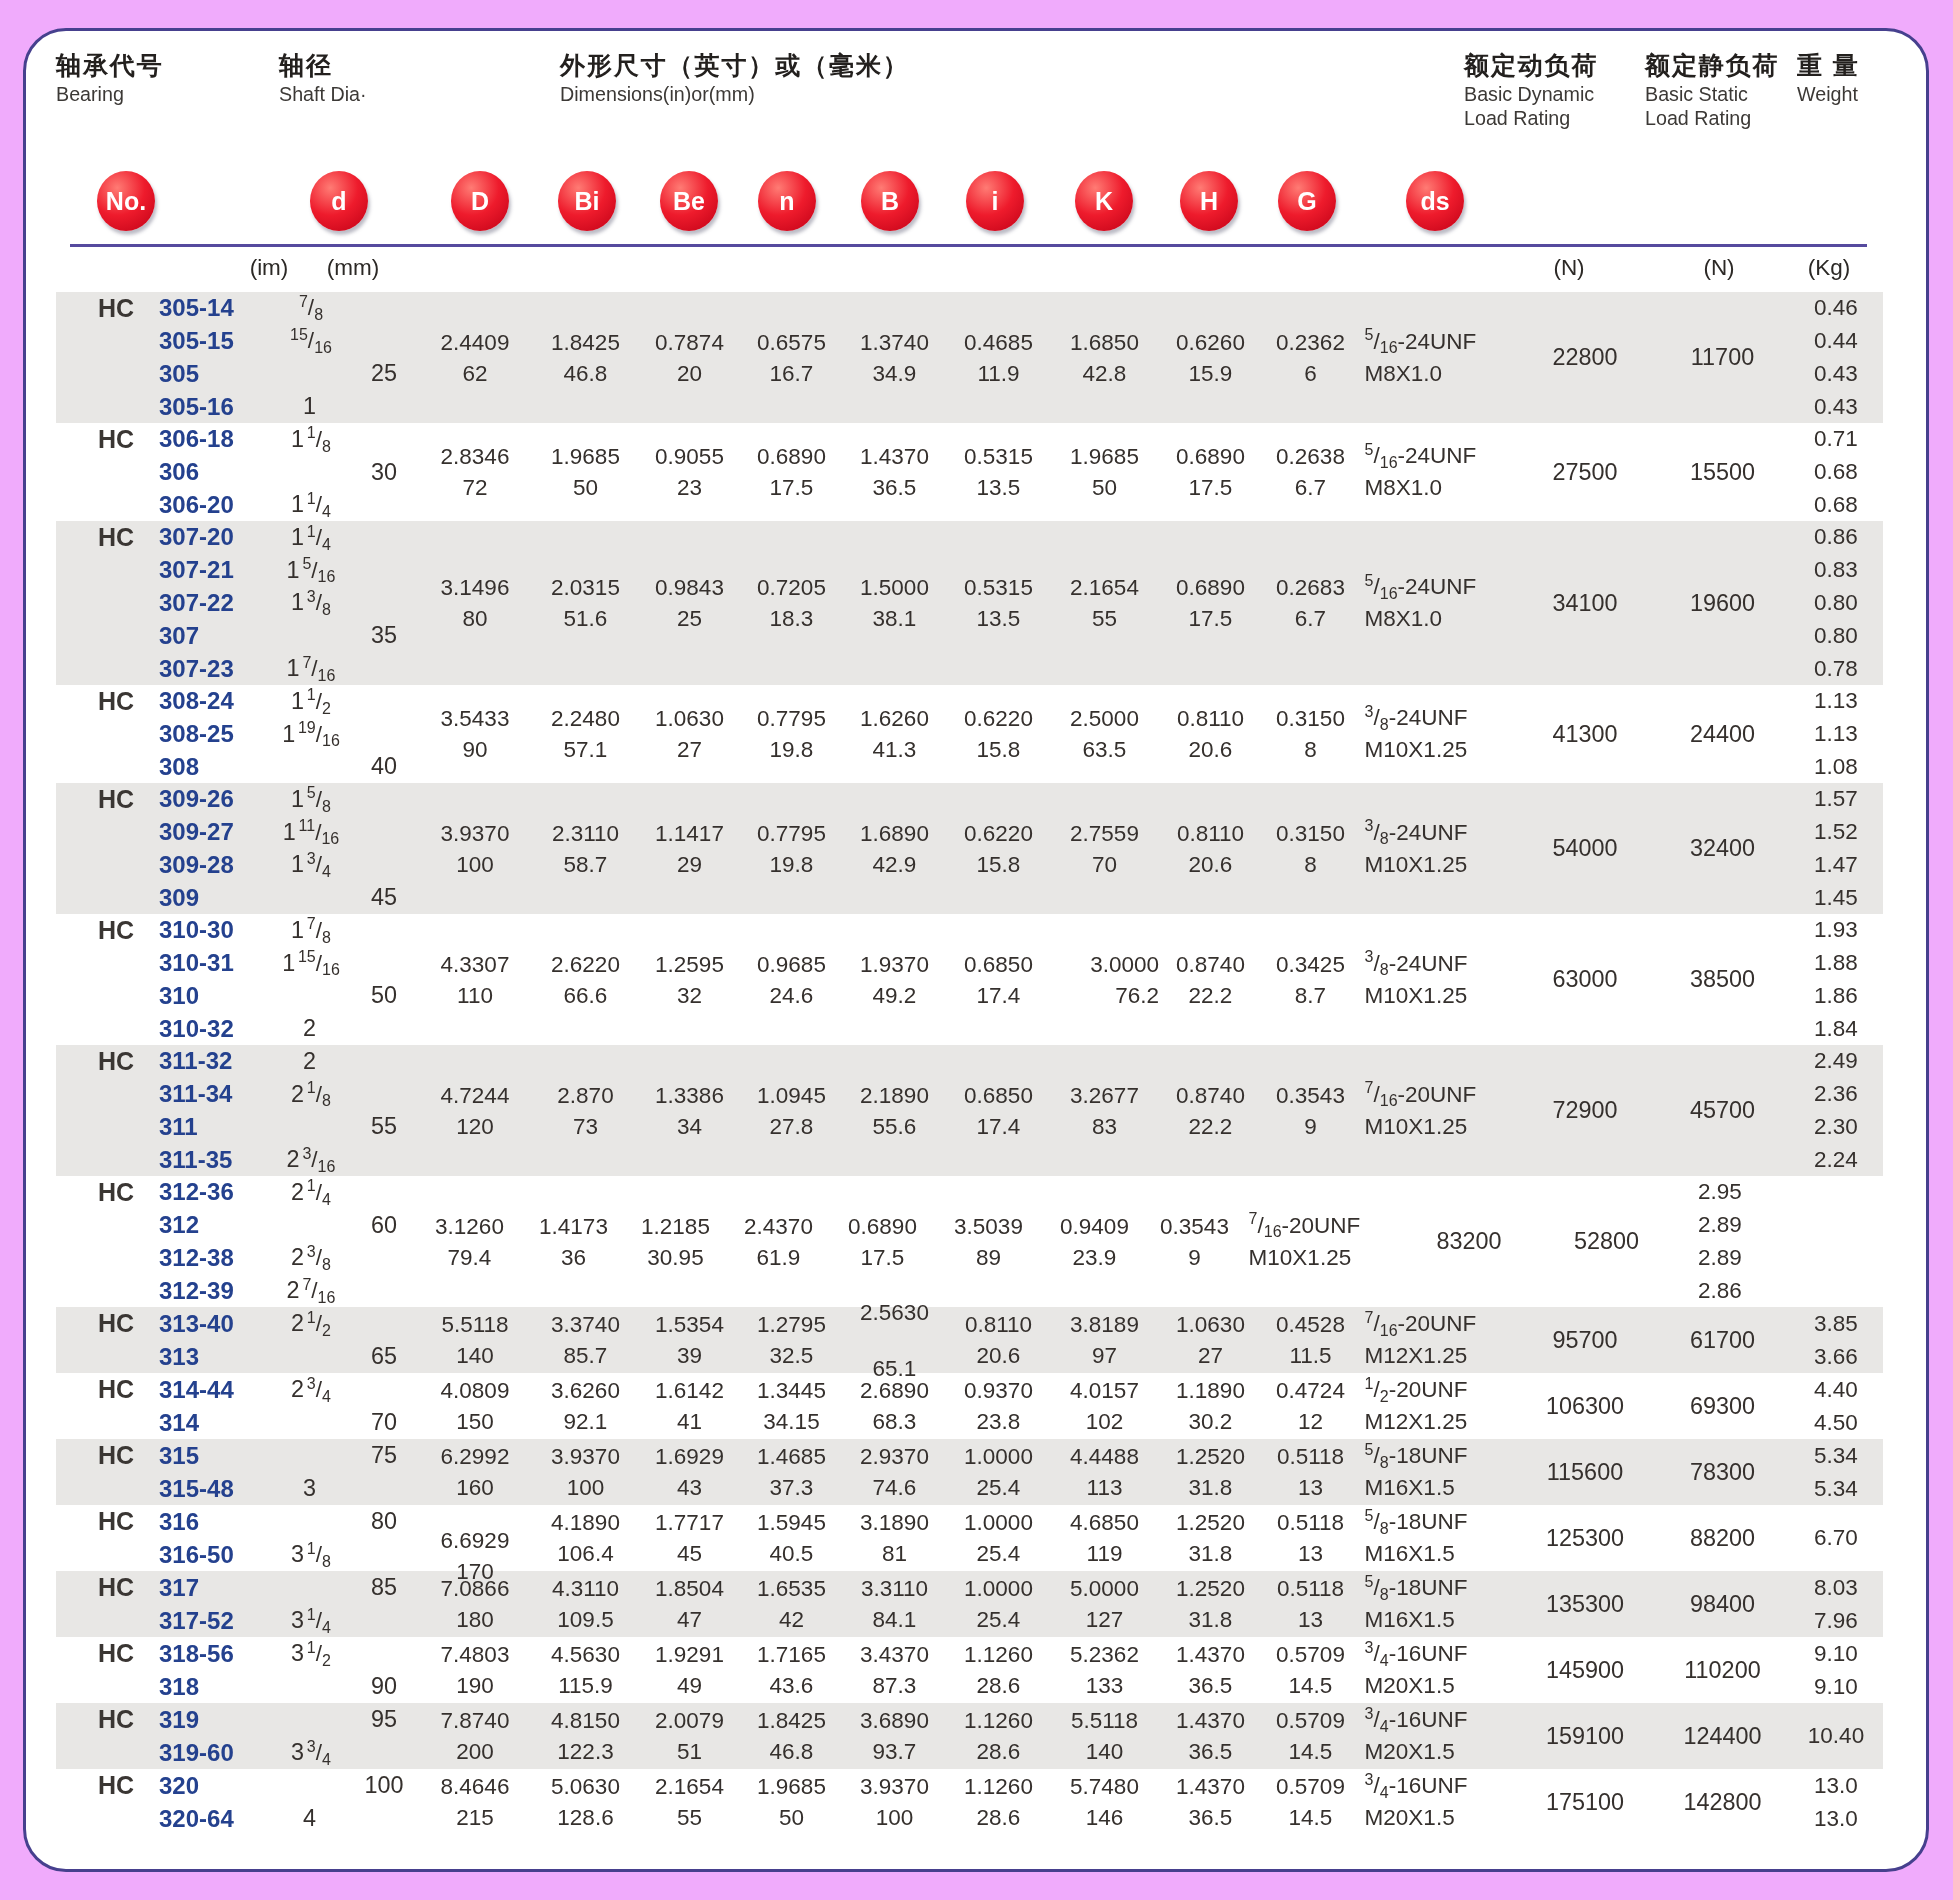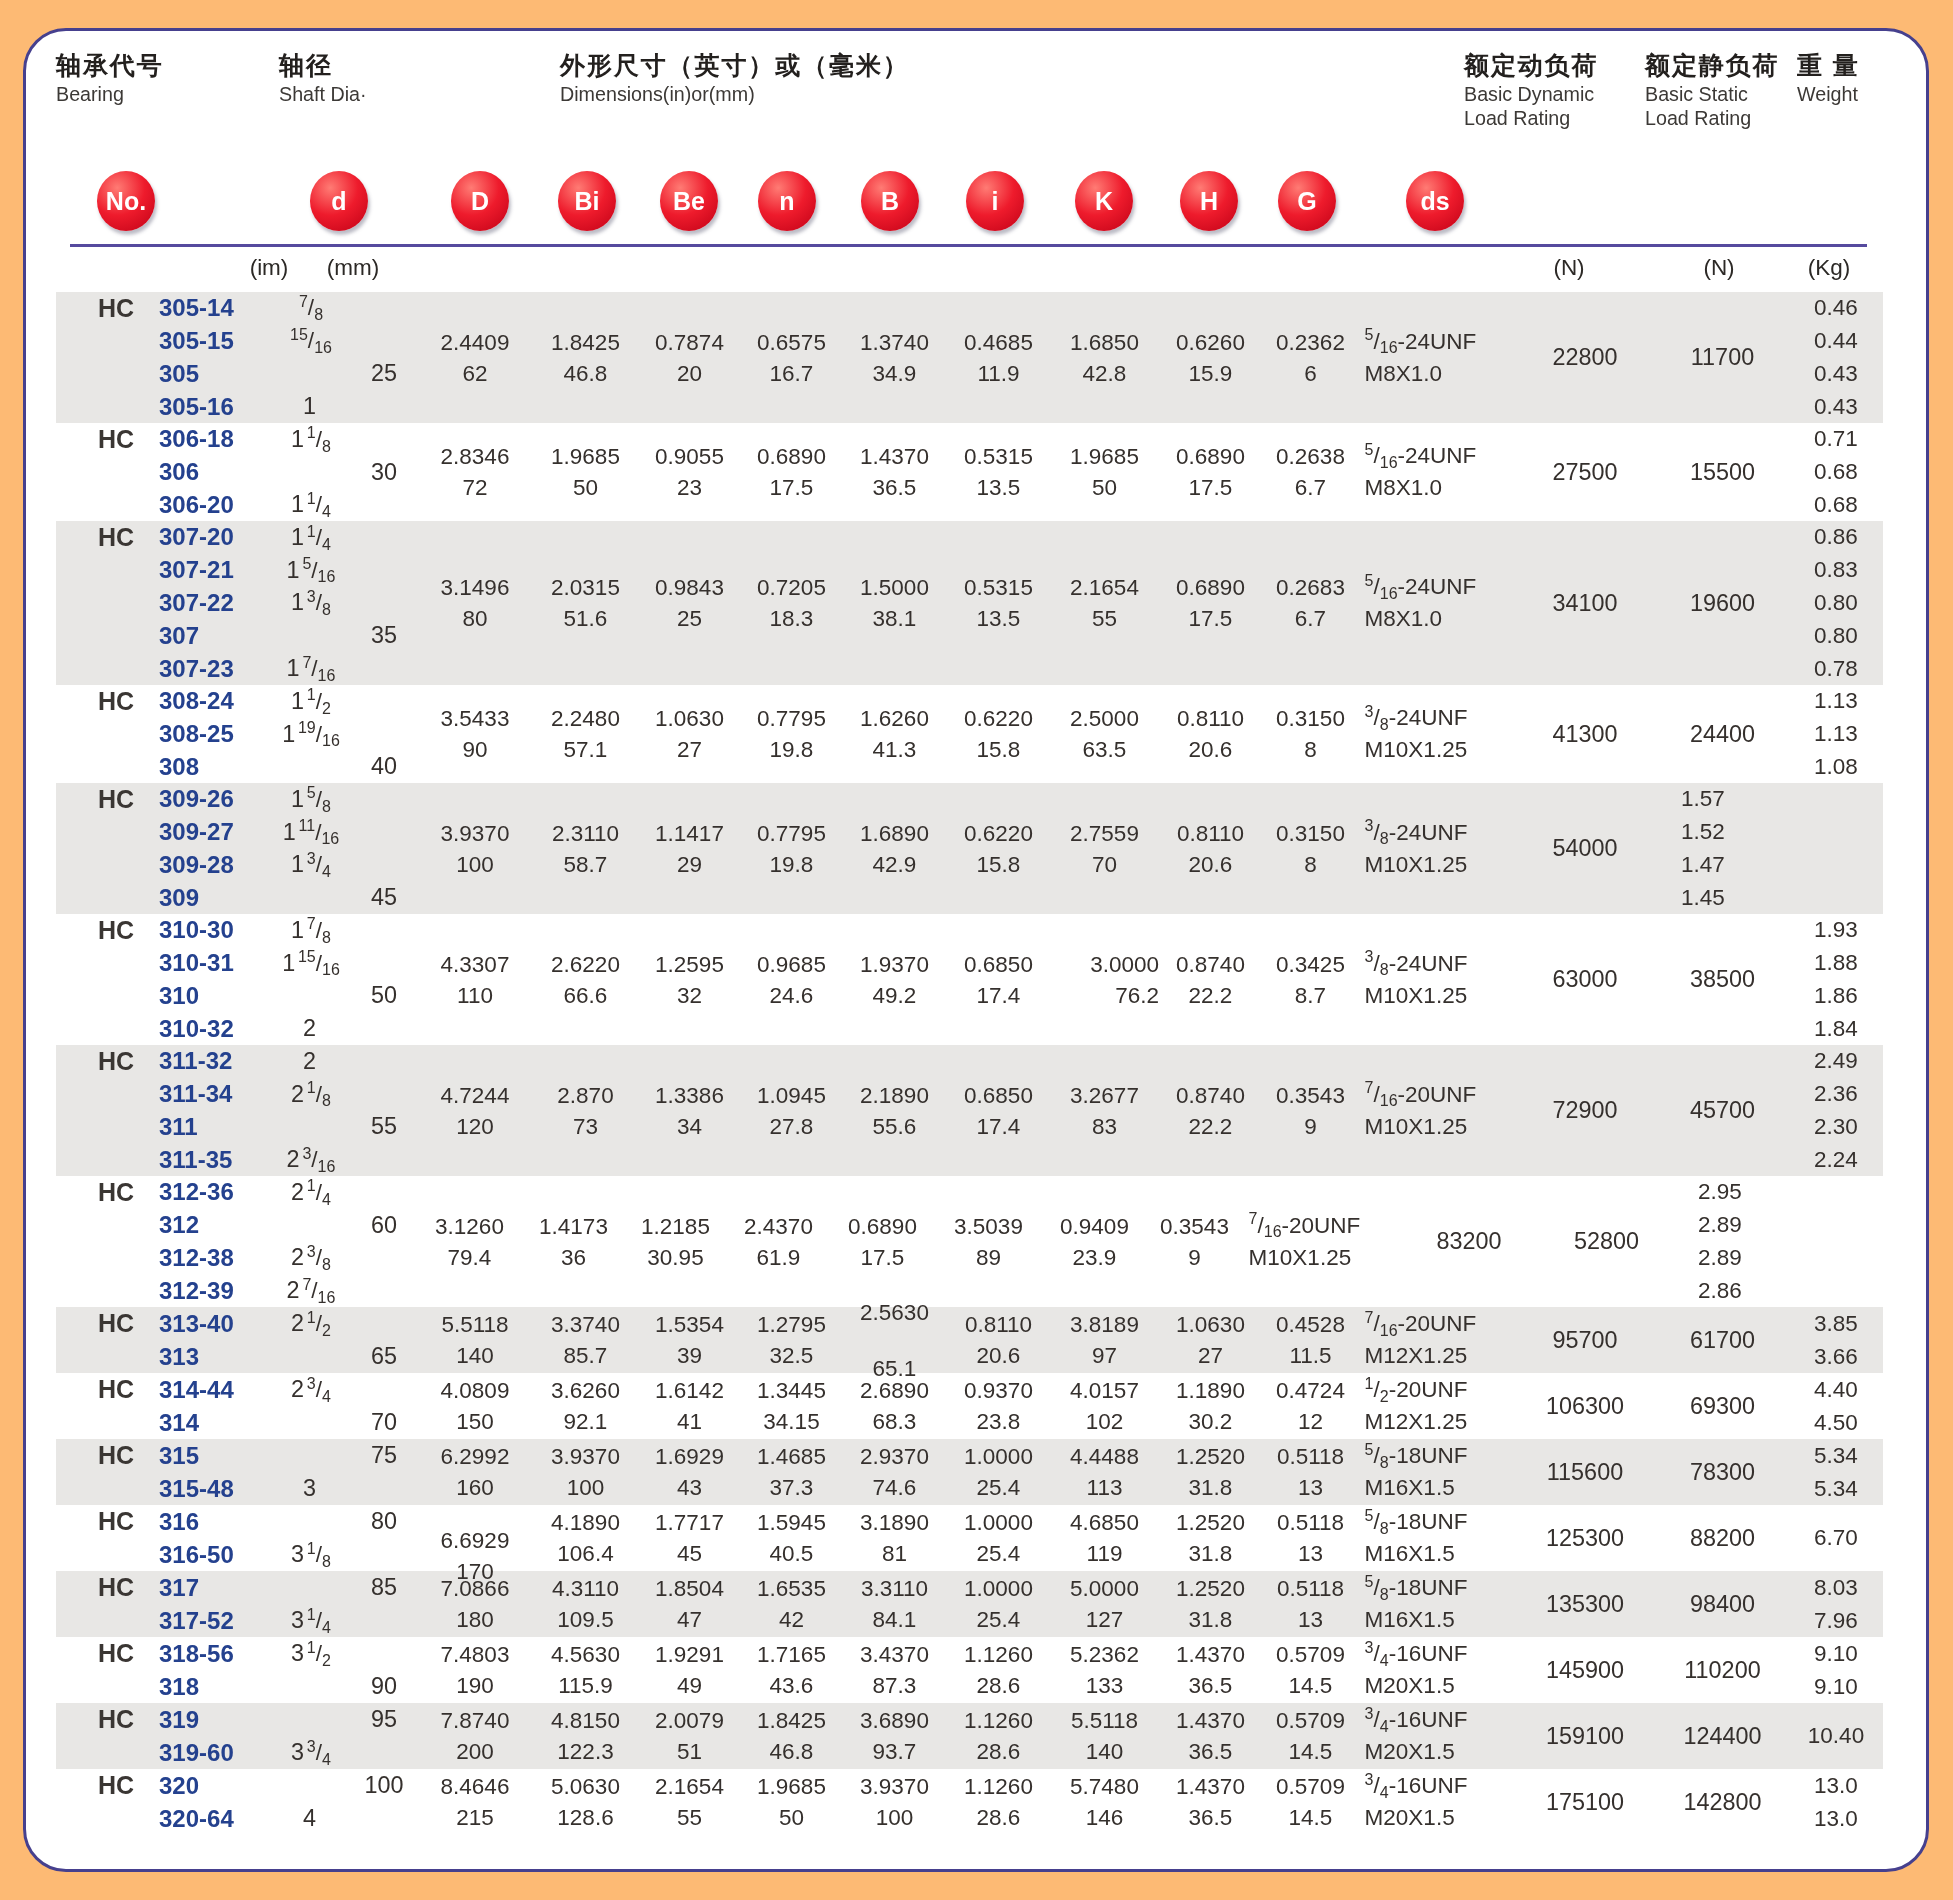--- a/index.html
+++ b/index.html
@@ -1,16 +1,16 @@
 <!DOCTYPE html>
 <html style="font-size:15px"><head>
 <meta charset="utf-8">
 <style>
   html,body{margin:0;padding:0;background:#ffffff;}
-  .page{position:relative;width:1953px;height:1900px;background:#fdba74;
+  .page{position:relative;width:1953px;height:1900px;background:#f0abfc;
         font-family:"Liberation Sans",sans-serif;color:#35302d;overflow:hidden;}
   .frame{position:absolute;left:22.5px;top:28px;width:1900px;height:1838px;
          border:3.7px solid #46408e;border-radius:43px;background:#ffffff;}
   .hd-block{position:absolute;top:49px;}
   .hdr-zh{font-size:25px;font-weight:bold;color:#23201e;letter-spacing:1.9px;white-space:nowrap;}
   .hdr-en{font-size:19.7px;color:#3c3936;line-height:24px;white-space:nowrap;}
   .badge{position:absolute;top:171px;width:58px;height:60px;border-radius:50%;
          background:radial-gradient(circle at 35% 28%, #ff7b74 0%, #ee1b2c 48%, #bf0016 100%);
          color:#fff;font-weight:bold;font-size:25px;display:flex;align-items:center;justify-content:center;
          box-shadow:1.9px 3.7px 3.7px rgba(60,60,90,0.35);}
@@ -564,20 +564,23 @@
           <div class="dv">0.3150</div>
           <div class="dv">8</div>
         </div>
         <div class="col cc thread-col" style="width: 155px;">
           <div class="thr"><sup>3</sup>/<sub>8</sub>-24UNF</div>
           <div class="thr">M10X1.25</div>
         </div>
         <div class="col cc" style="width: 142px;">
           <span class="load">54000</span>
         </div>
+        <div class="col cc" style="width: 133px;">
+          <span class="load">32400</span>
+        </div>
         <div class="col" style="width: 94px;">
           <div class="line wt-line">
             <span class="wtv">1.57</span>
           </div>
           <div class="line wt-line">
             <span class="wtv">1.52</span>
           </div>
           <div class="line wt-line">
             <span class="wtv">1.47</span>
           </div>

